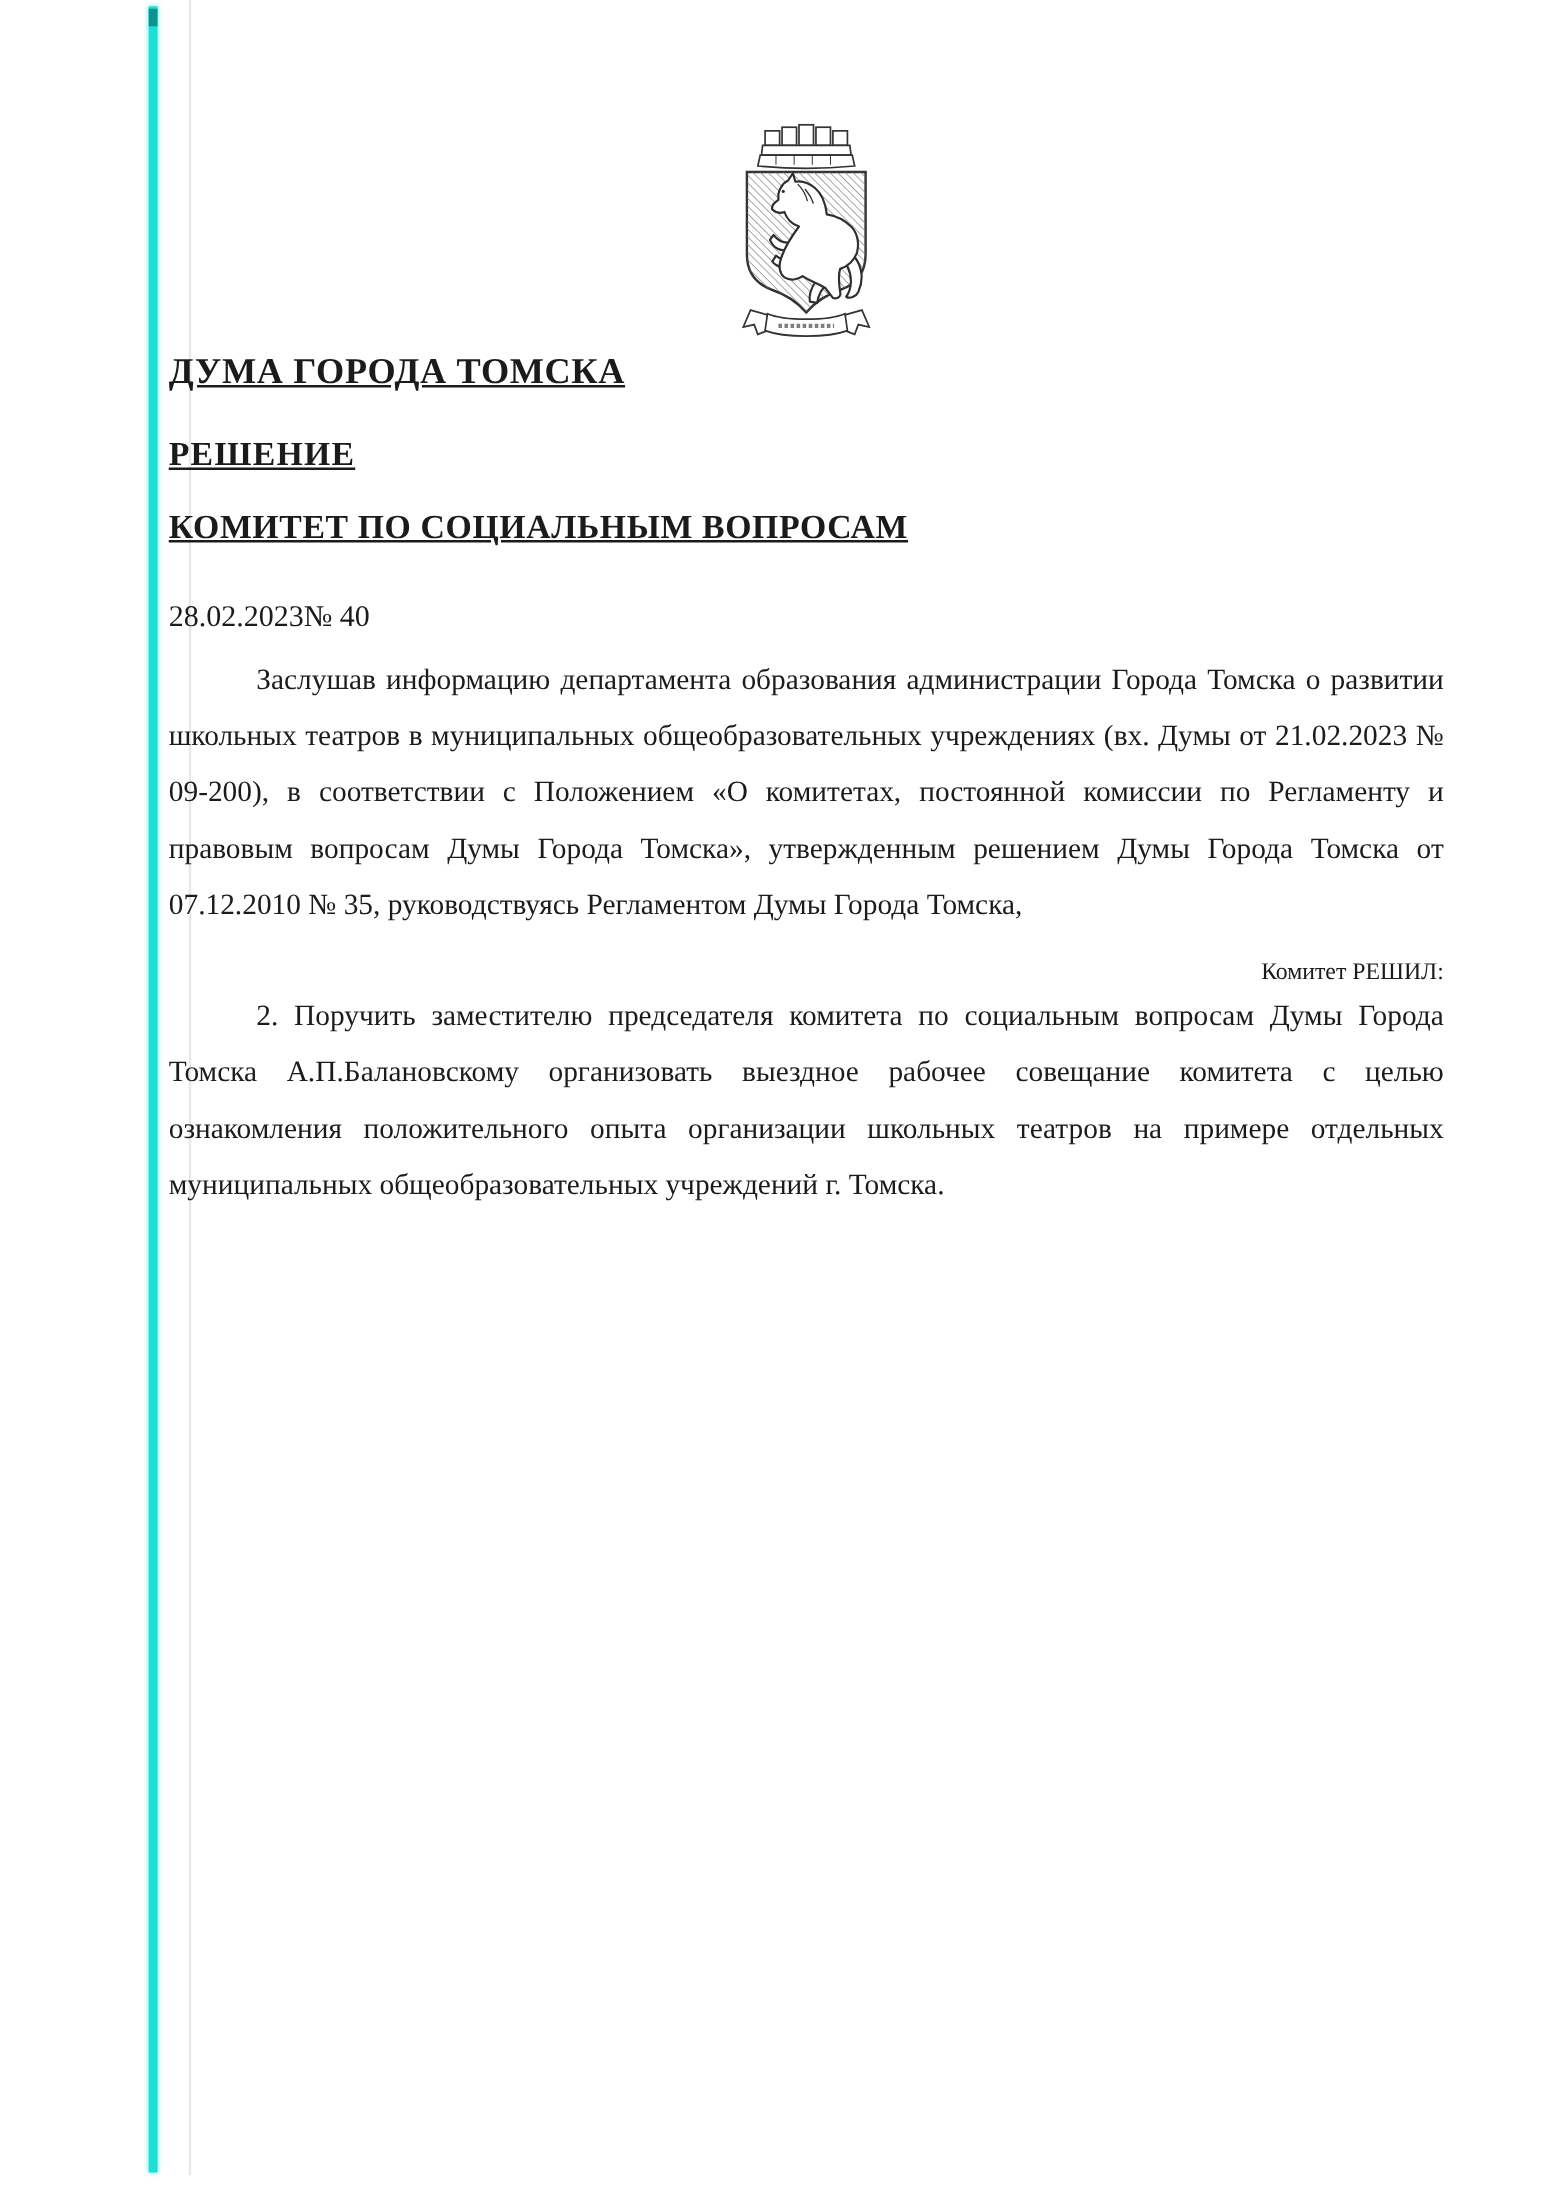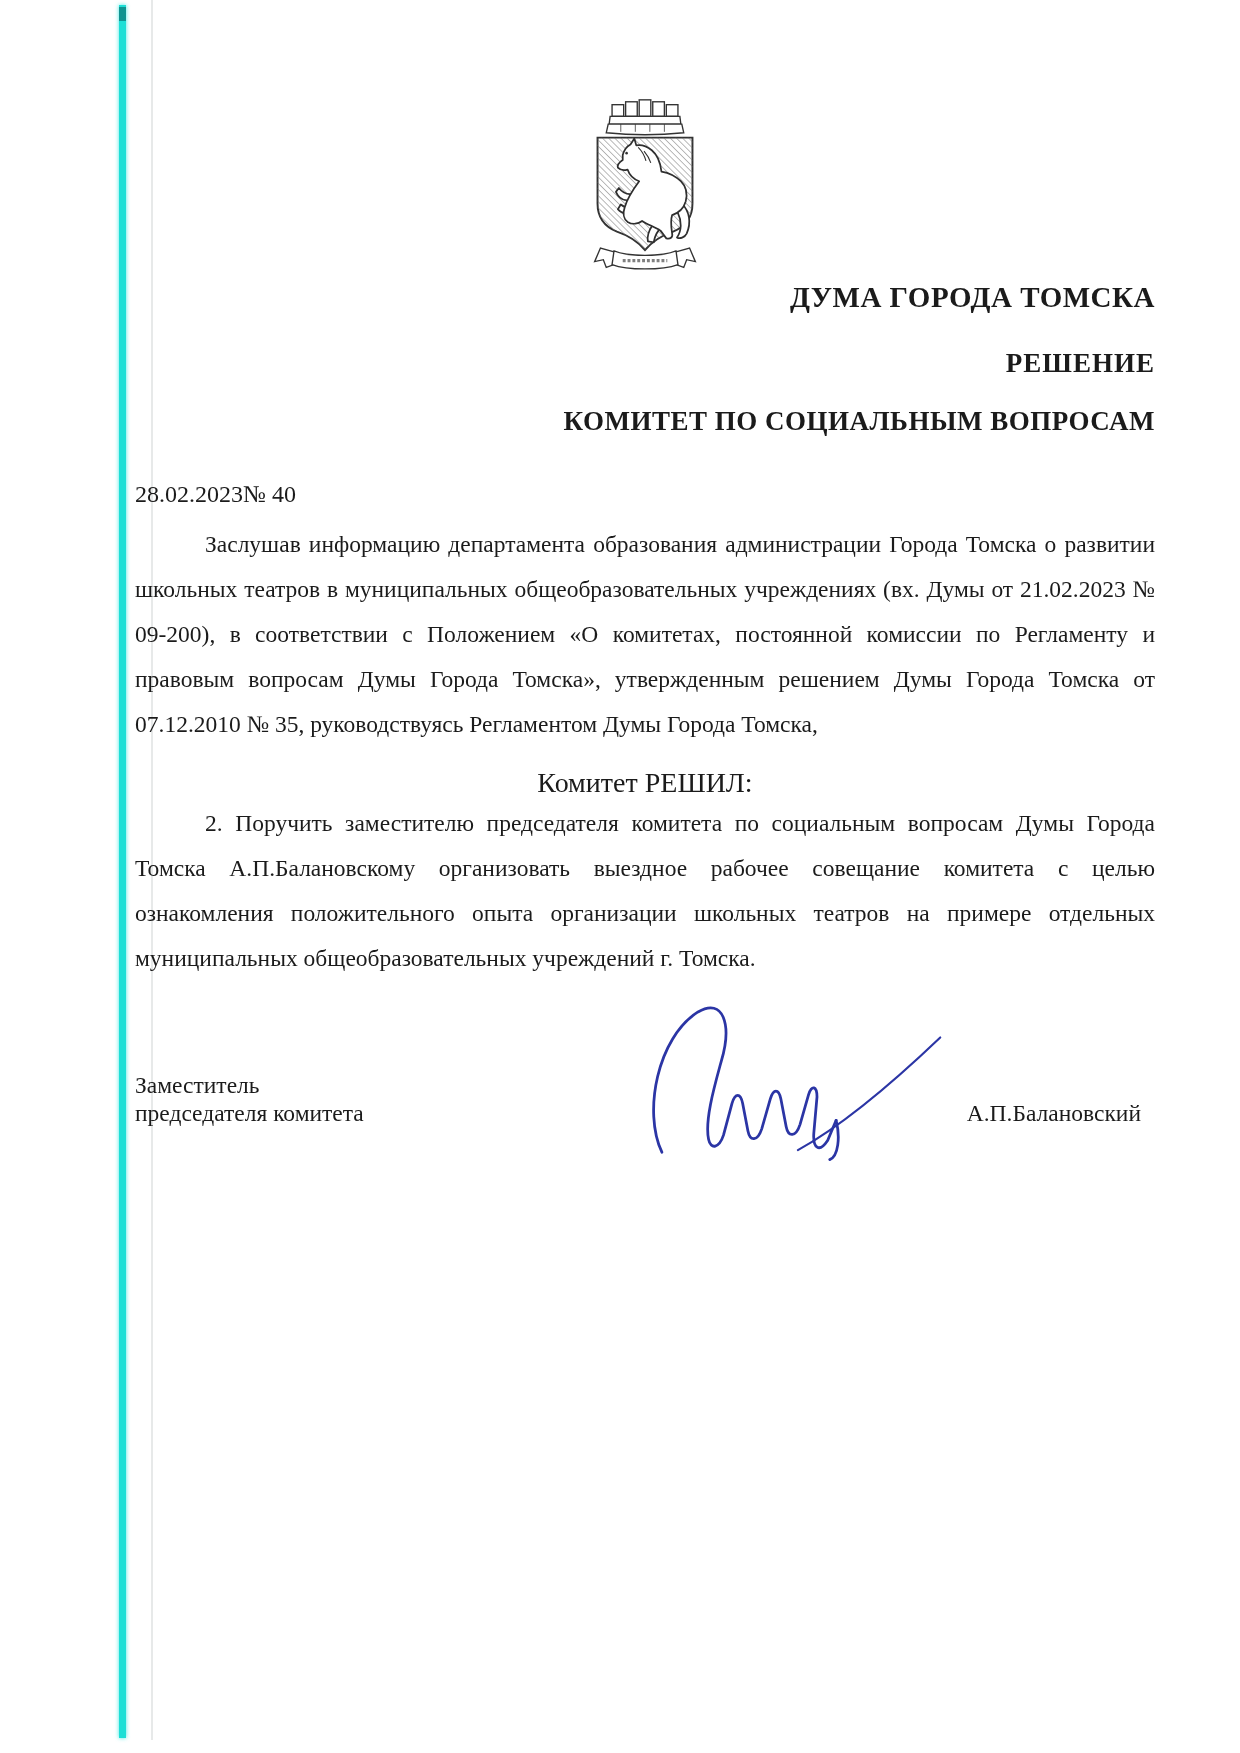--- a/index.html
+++ b/index.html
@@ -28,21 +28,21 @@
   }
   .content{
     position:absolute;left:135px;top:0;width:1020px;
   }
   .emblem-wrap{
     margin-top:95px;
     text-align:center;
     height:180px;
   }
   .title{
-    text-align:right;font-weight:bold;
+    text-align:left;font-weight:bold;text-decoration:underline;
   }
   .org-title{margin-top:6px;font-size:29px;letter-spacing:.5px;}
   .committee-title{margin-top:27px;font-size:27px;letter-spacing:.5px;}
   .doc-type{margin-top:34px;font-size:27px;letter-spacing:1px;}
   .date-row{
     margin-top:44px;
     display:flex;align-items:baseline;
     font-size:24px;
   }
   .doc-number{margin-right:92px;}
@@ -56,22 +56,22 @@
   .para{
     font-size:23.5px;
     line-height:45px;
     text-align:justify;
     text-indent:70px;
     margin:0;
   }
   .preamble{margin-top:14px;}
   .resolution-intro{
     margin-top:20px;
-    font-size:28px;
-    text-align:center;
+    font-size:19px;
+    text-align:right;
   }
   .item-1{margin-top:15px;}
   .item-2{margin-top:2px;}
   .signature-row{
     position:relative;
     margin-top:90px;
     display:flex;align-items:flex-end;
   }
   .signature-position{
     font-size:23.5px;line-height:28px;
@@ -154,31 +154,15 @@
     </div>
 
 
     <p class="para preamble">Заслушав информацию департамента образования администрации Города Томска о развитии школьных театров в муниципальных общеобразовательных учреждениях (вх. Думы от 21.02.2023 № 09-200), в соответствии с Положением «О комитетах, постоянной комиссии по Регламенту и правовым вопросам Думы Города Томска», утвержденным решением Думы Города Томска от 07.12.2010 № 35, руководствуясь Регламентом Думы Города Томска,</p>
 
     <div class="resolution-intro">Комитет РЕШИЛ:</div>
 
 
     <p class="para item-2">2. Поручить заместителю председателя комитета по социальным вопросам Думы Города Томска А.П.Балановскому организовать выездное рабочее совещание комитета с целью ознакомления положительного опыта организации школьных театров на примере отдельных муниципальных общеобразовательных учреждений г. Томска.</p>
 
-    <div class="signature-row">
-      <div class="signature-position">
-        <div>Заместитель</div>
-        <div>председателя комитета</div>
-      </div>
-
-      <svg class="signature-ink" viewBox="0 0 320 150">
-        <g fill="none" stroke="#2b35a5" stroke-width="2.6" stroke-linecap="round">
-          <path d="M30,142 C12,104 26,34 64,10 C88,-4 96,22 86,56 C80,78 70,112 74,130 C76,140 84,138 88,126 L96,96 C99,86 104,86 106,96 L111,122 C113,132 120,132 124,120 L132,92 C135,82 140,82 142,92 L147,118 C149,128 156,128 160,116 L168,88 C171,78 176,80 176,90 L173,124 C172,138 178,143 186,131 L194,112"></path>
-          <path d="M194,112 C198,128 196,146 188,149"></path>
-          <path d="M158,140 C198,118 248,76 292,34" stroke-width="2"></path>
-        </g>
-      </svg>
-
-      <div class="signature-name">А.П.Балановский</div>
-    </div>
 
   </div>
 </div>
 
 </body></html>

